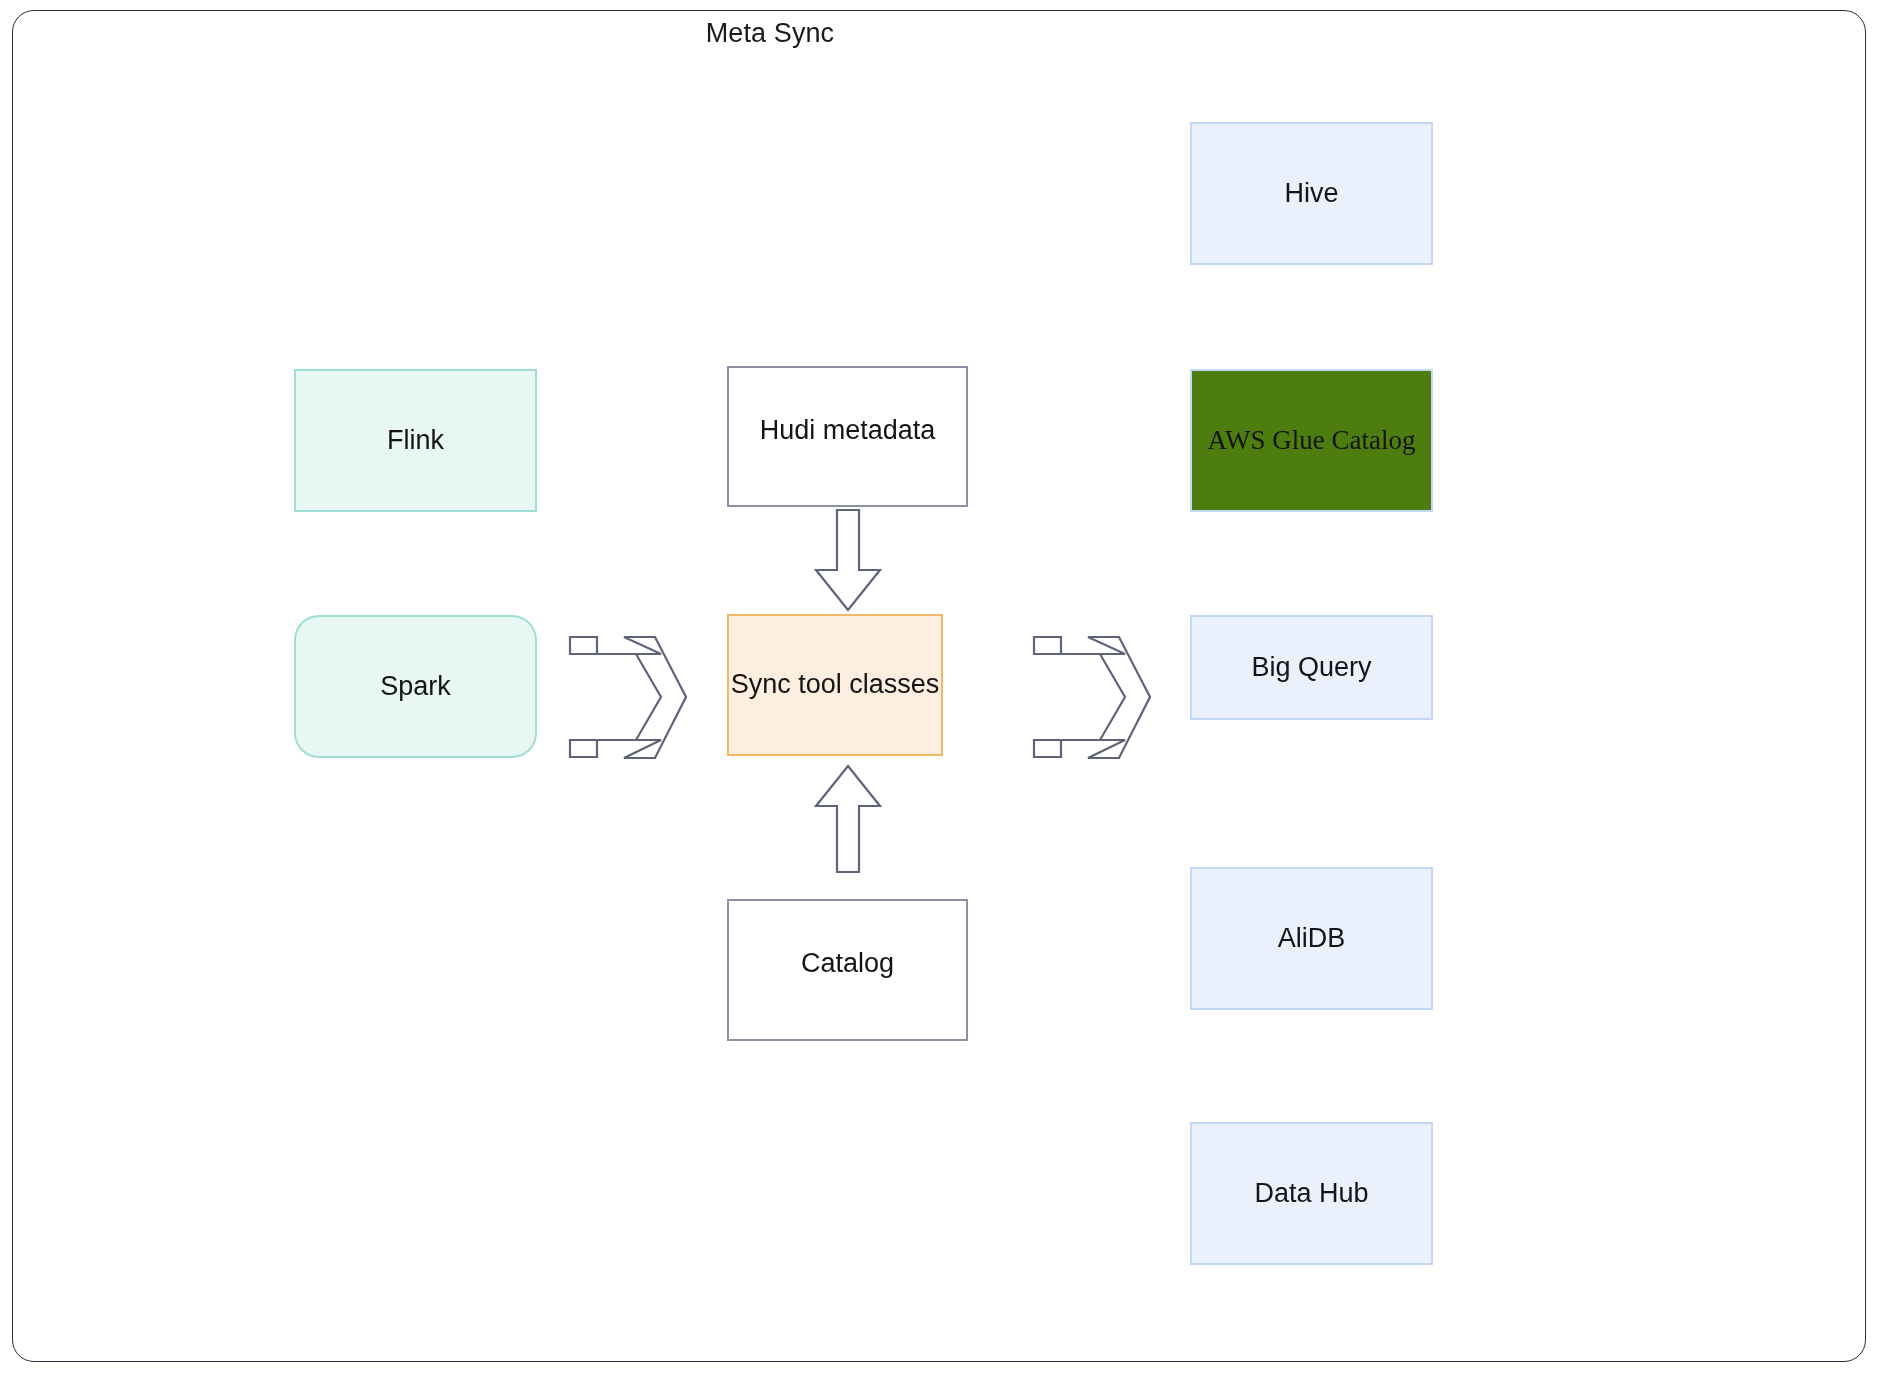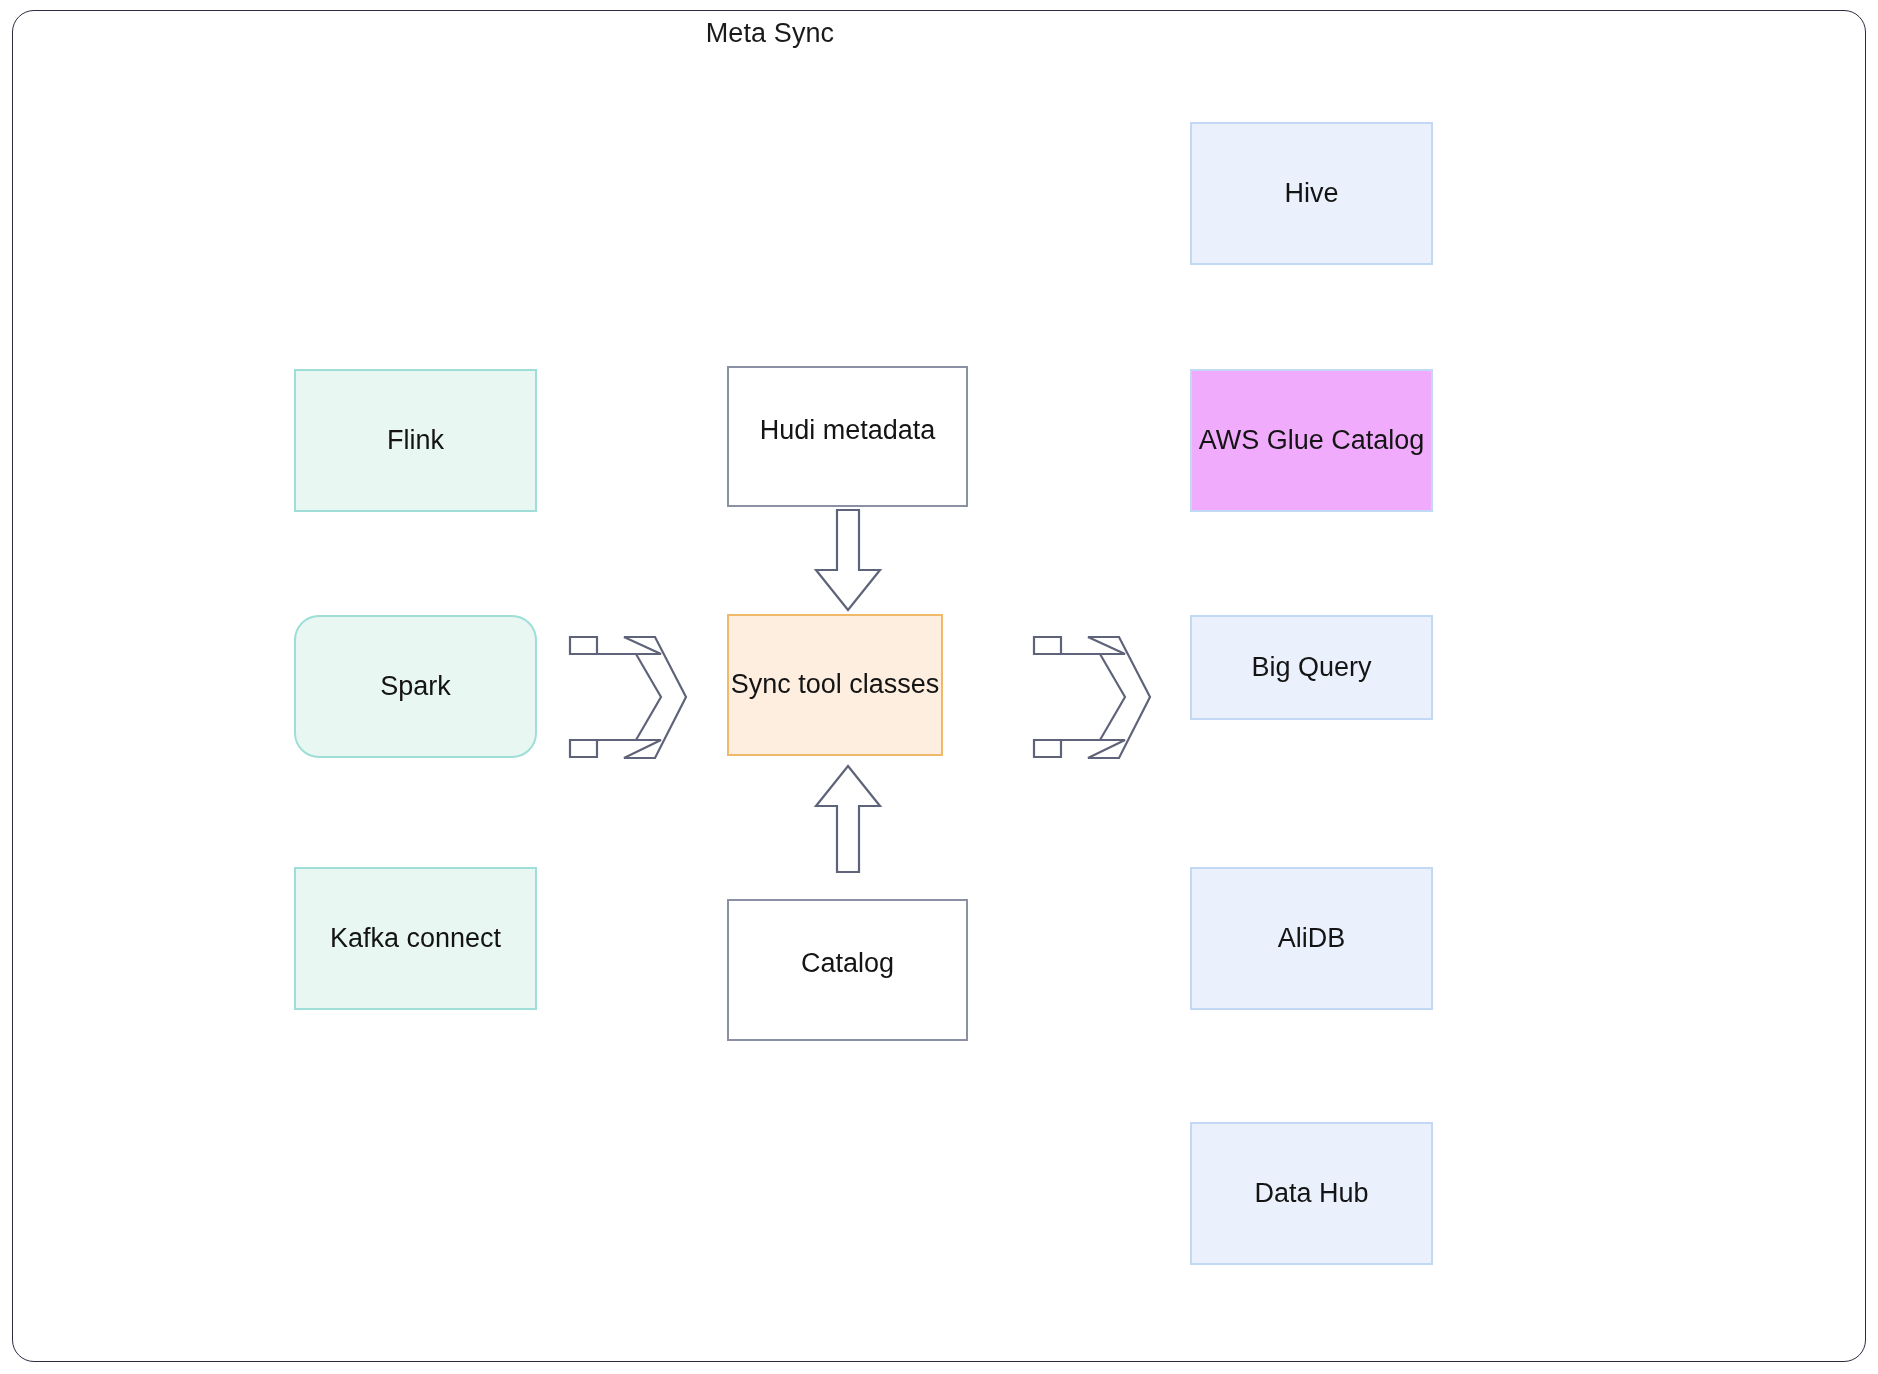--- a/index.html
+++ b/index.html
@@ -95,41 +95,38 @@
   <div id="diagram-title">Meta Sync</div>
 
   <div class="node source" id="node-flink" style="left: 294px; top: 369px; width: 243px; height: 143px; background: rgb(233, 247, 243); border-color: rgb(159, 222, 215); color: rgb(20, 20, 20);">
     <span>Flink</span>
   </div>
 
   <div class="node source" id="node-spark" style="left: 294px; top: 615px; width: 243px; height: 143px; background: rgb(233, 247, 243); border-color: rgb(159, 222, 215); color: rgb(20, 20, 20); border-radius: 25px;">
     <span>Spark</span>
   </div>
 
-  <div class="node source" id="node-kafka-connect" style="left: 294px; top: 867px; width: 243px; height: 143px; background: rgb(233, 247, 243); border-color: rgb(159, 222, 215); color: rgb(20, 20, 20);">
-    <span>Kafka connect</span>
-  </div>
 
   <div class="node plain nudge-up" id="node-hudi-metadata" style="left: 727px; top: 366px; width: 241px; height: 141px; background: rgb(255, 255, 255); border-color: rgb(140, 144, 164); color: rgb(20, 20, 20);">
     <span>Hudi metadata</span>
   </div>
 
   <div class="node accent" id="node-sync-tool-classes" style="left: 727px; top: 614px; width: 216px; height: 142px; background: rgb(253, 238, 224); border-color: rgb(240, 185, 106); color: rgb(20, 20, 20);">
     <span>Sync tool classes</span>
   </div>
 
   <div class="node plain nudge-up" id="node-catalog" style="left: 727px; top: 879px; width: 241px; height: 142px; background: rgb(255, 255, 255); border-color: rgb(140, 144, 164); color: rgb(20, 20, 20); margin-top: 20px;">
     <span>Catalog</span>
   </div>
 
   <div class="node target" id="node-hive" style="left: 1190px; top: 122px; width: 243px; height: 143px; background: rgb(234, 241, 253); border-color: rgb(195, 216, 244); color: rgb(20, 20, 20);">
     <span>Hive</span>
   </div>
 
-  <div class="node target" id="node-aws-glue-catalog" style="left: 1190px; top: 369px; width: 243px; height: 143px; background: #f0abfc; border-color: rgb(195, 216, 244); color: rgb(20, 20, 20);">
+  <div class="node target" id="node-aws-glue-catalog" style="left: 1190px; top: 369px; width: 243px; height: 143px; background: #4d7c0f; border-color: rgb(195, 216, 244); color: rgb(20, 20, 20); font-family: Liberation Serif, serif;">
     <span>AWS Glue Catalog</span>
   </div>
 
   <div class="node target" id="node-big-query" style="left: 1190px; top: 615px; width: 243px; height: 105px; background: rgb(234, 241, 253); border-color: rgb(195, 216, 244); color: rgb(20, 20, 20);">
     <span>Big Query</span>
   </div>
 
   <div class="node target" id="node-alidb" style="left: 1190px; top: 867px; width: 243px; height: 143px; background: rgb(234, 241, 253); border-color: rgb(195, 216, 244); color: rgb(20, 20, 20);">
     <span>AliDB</span>
   </div>

